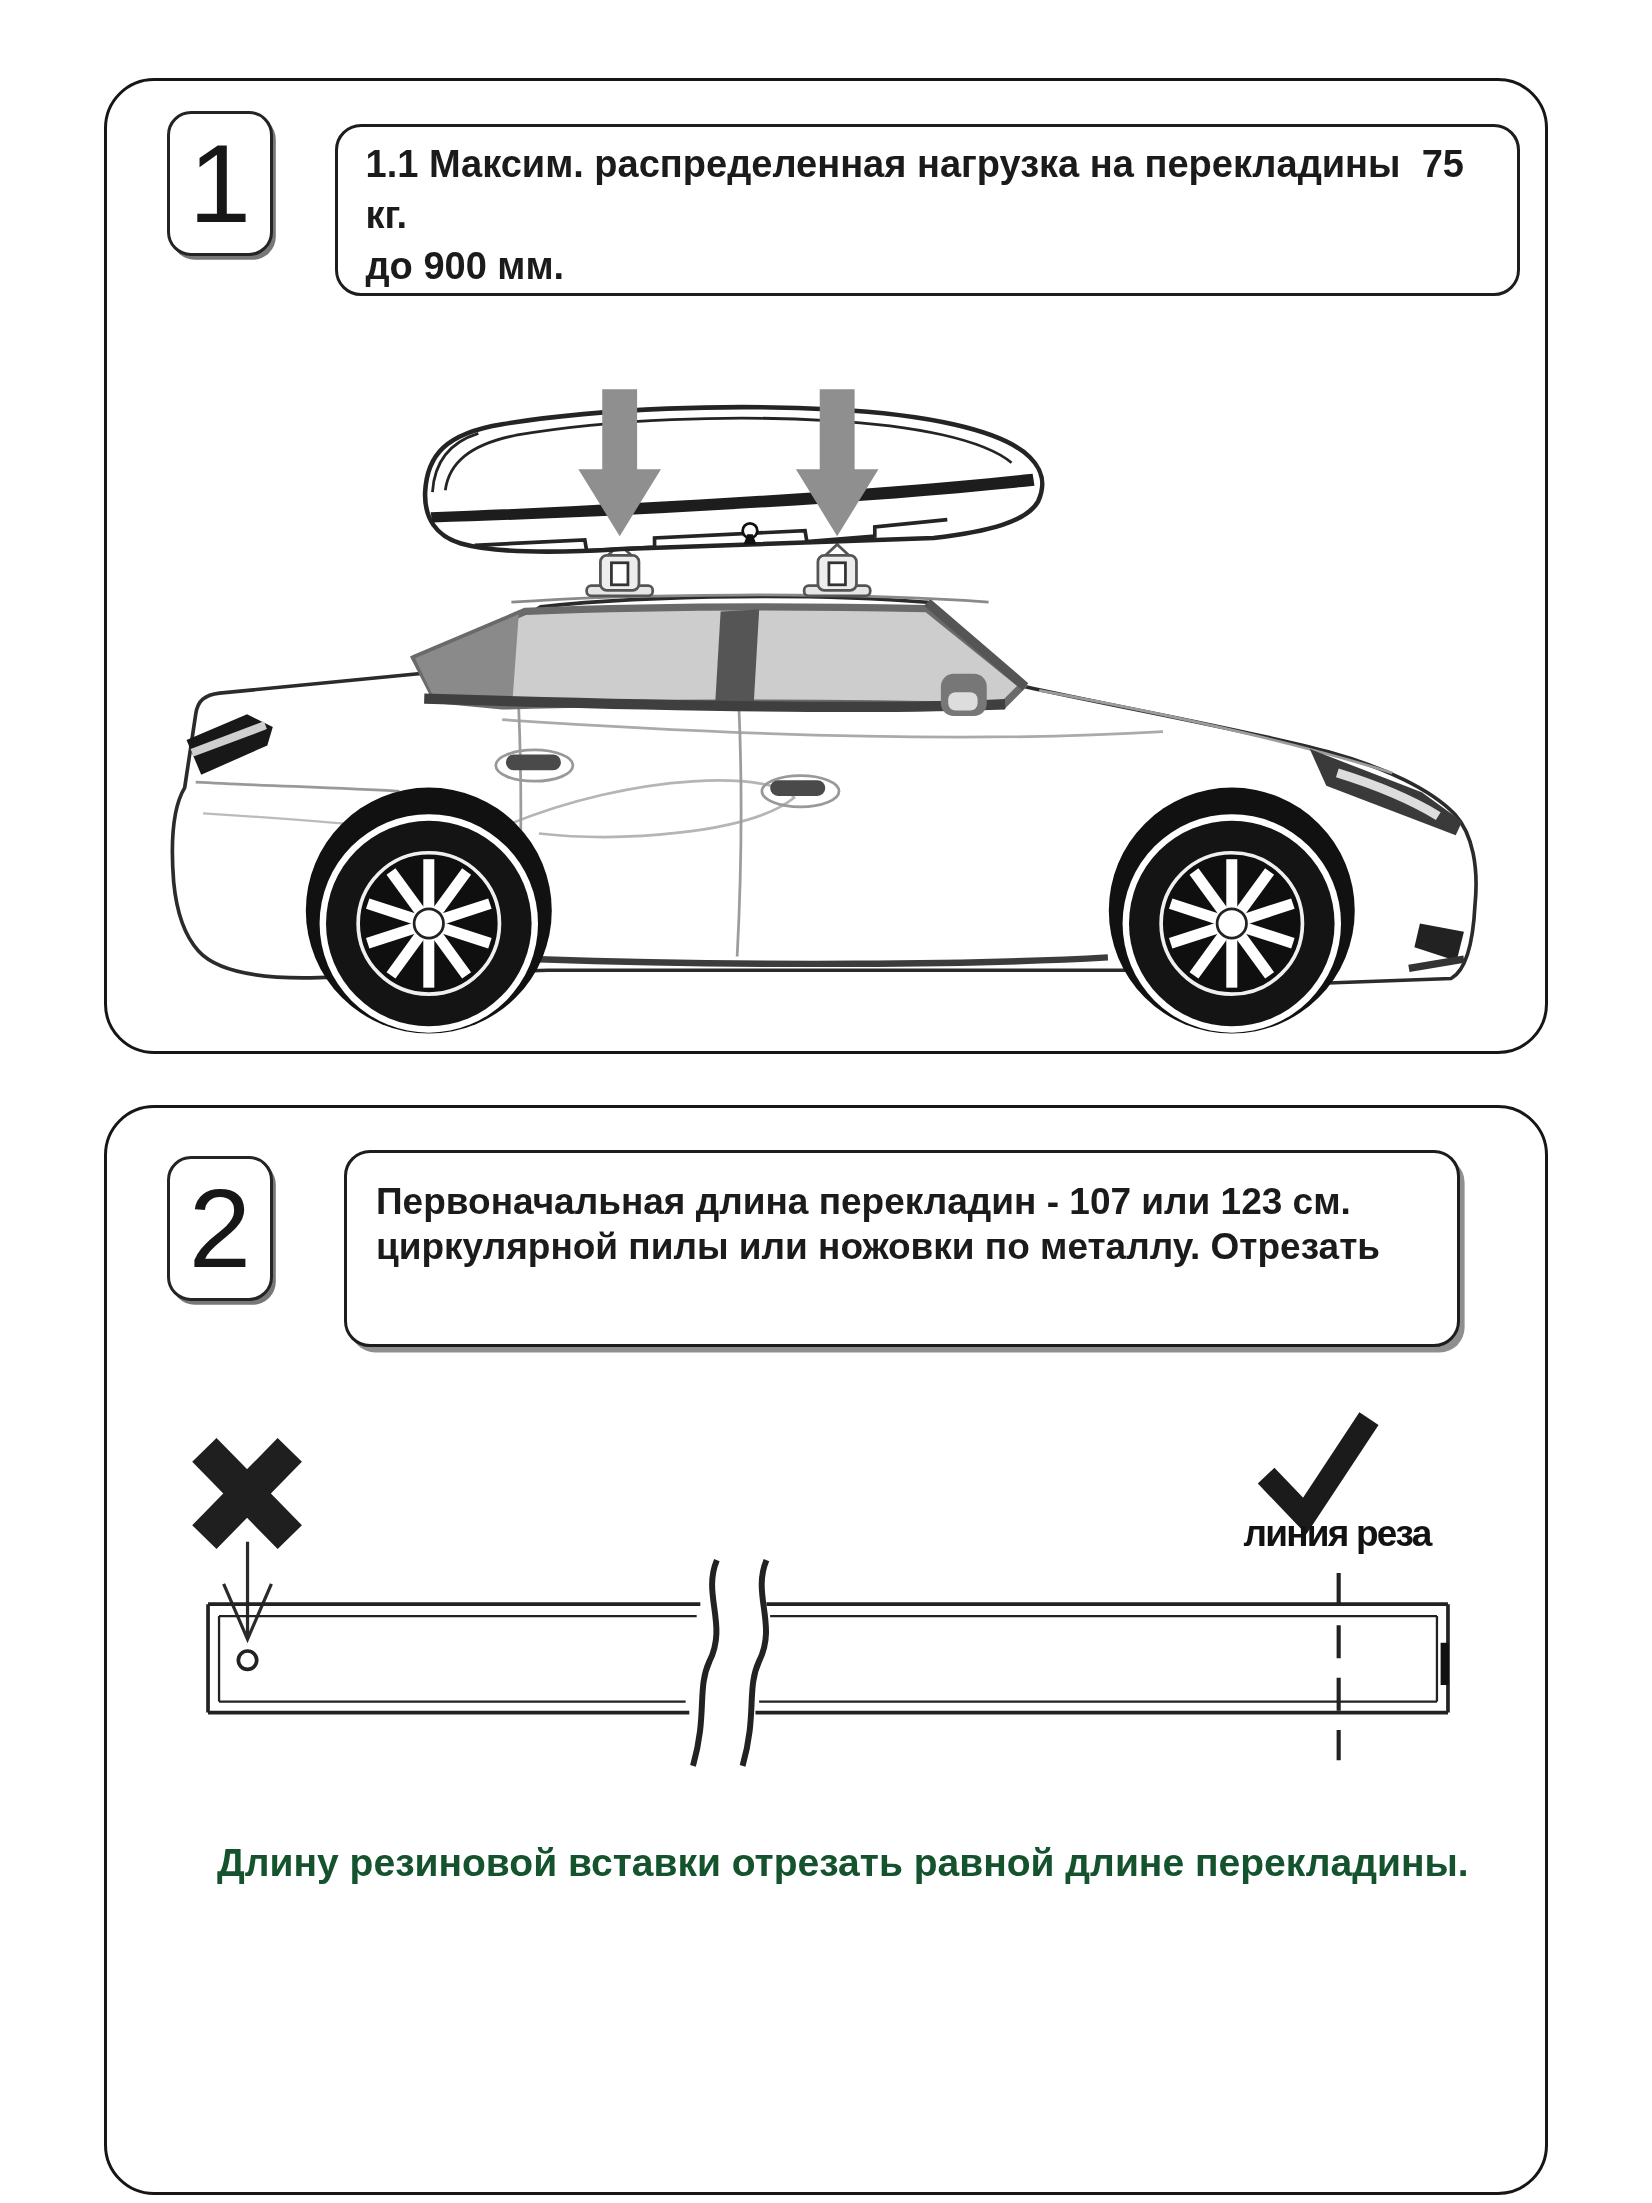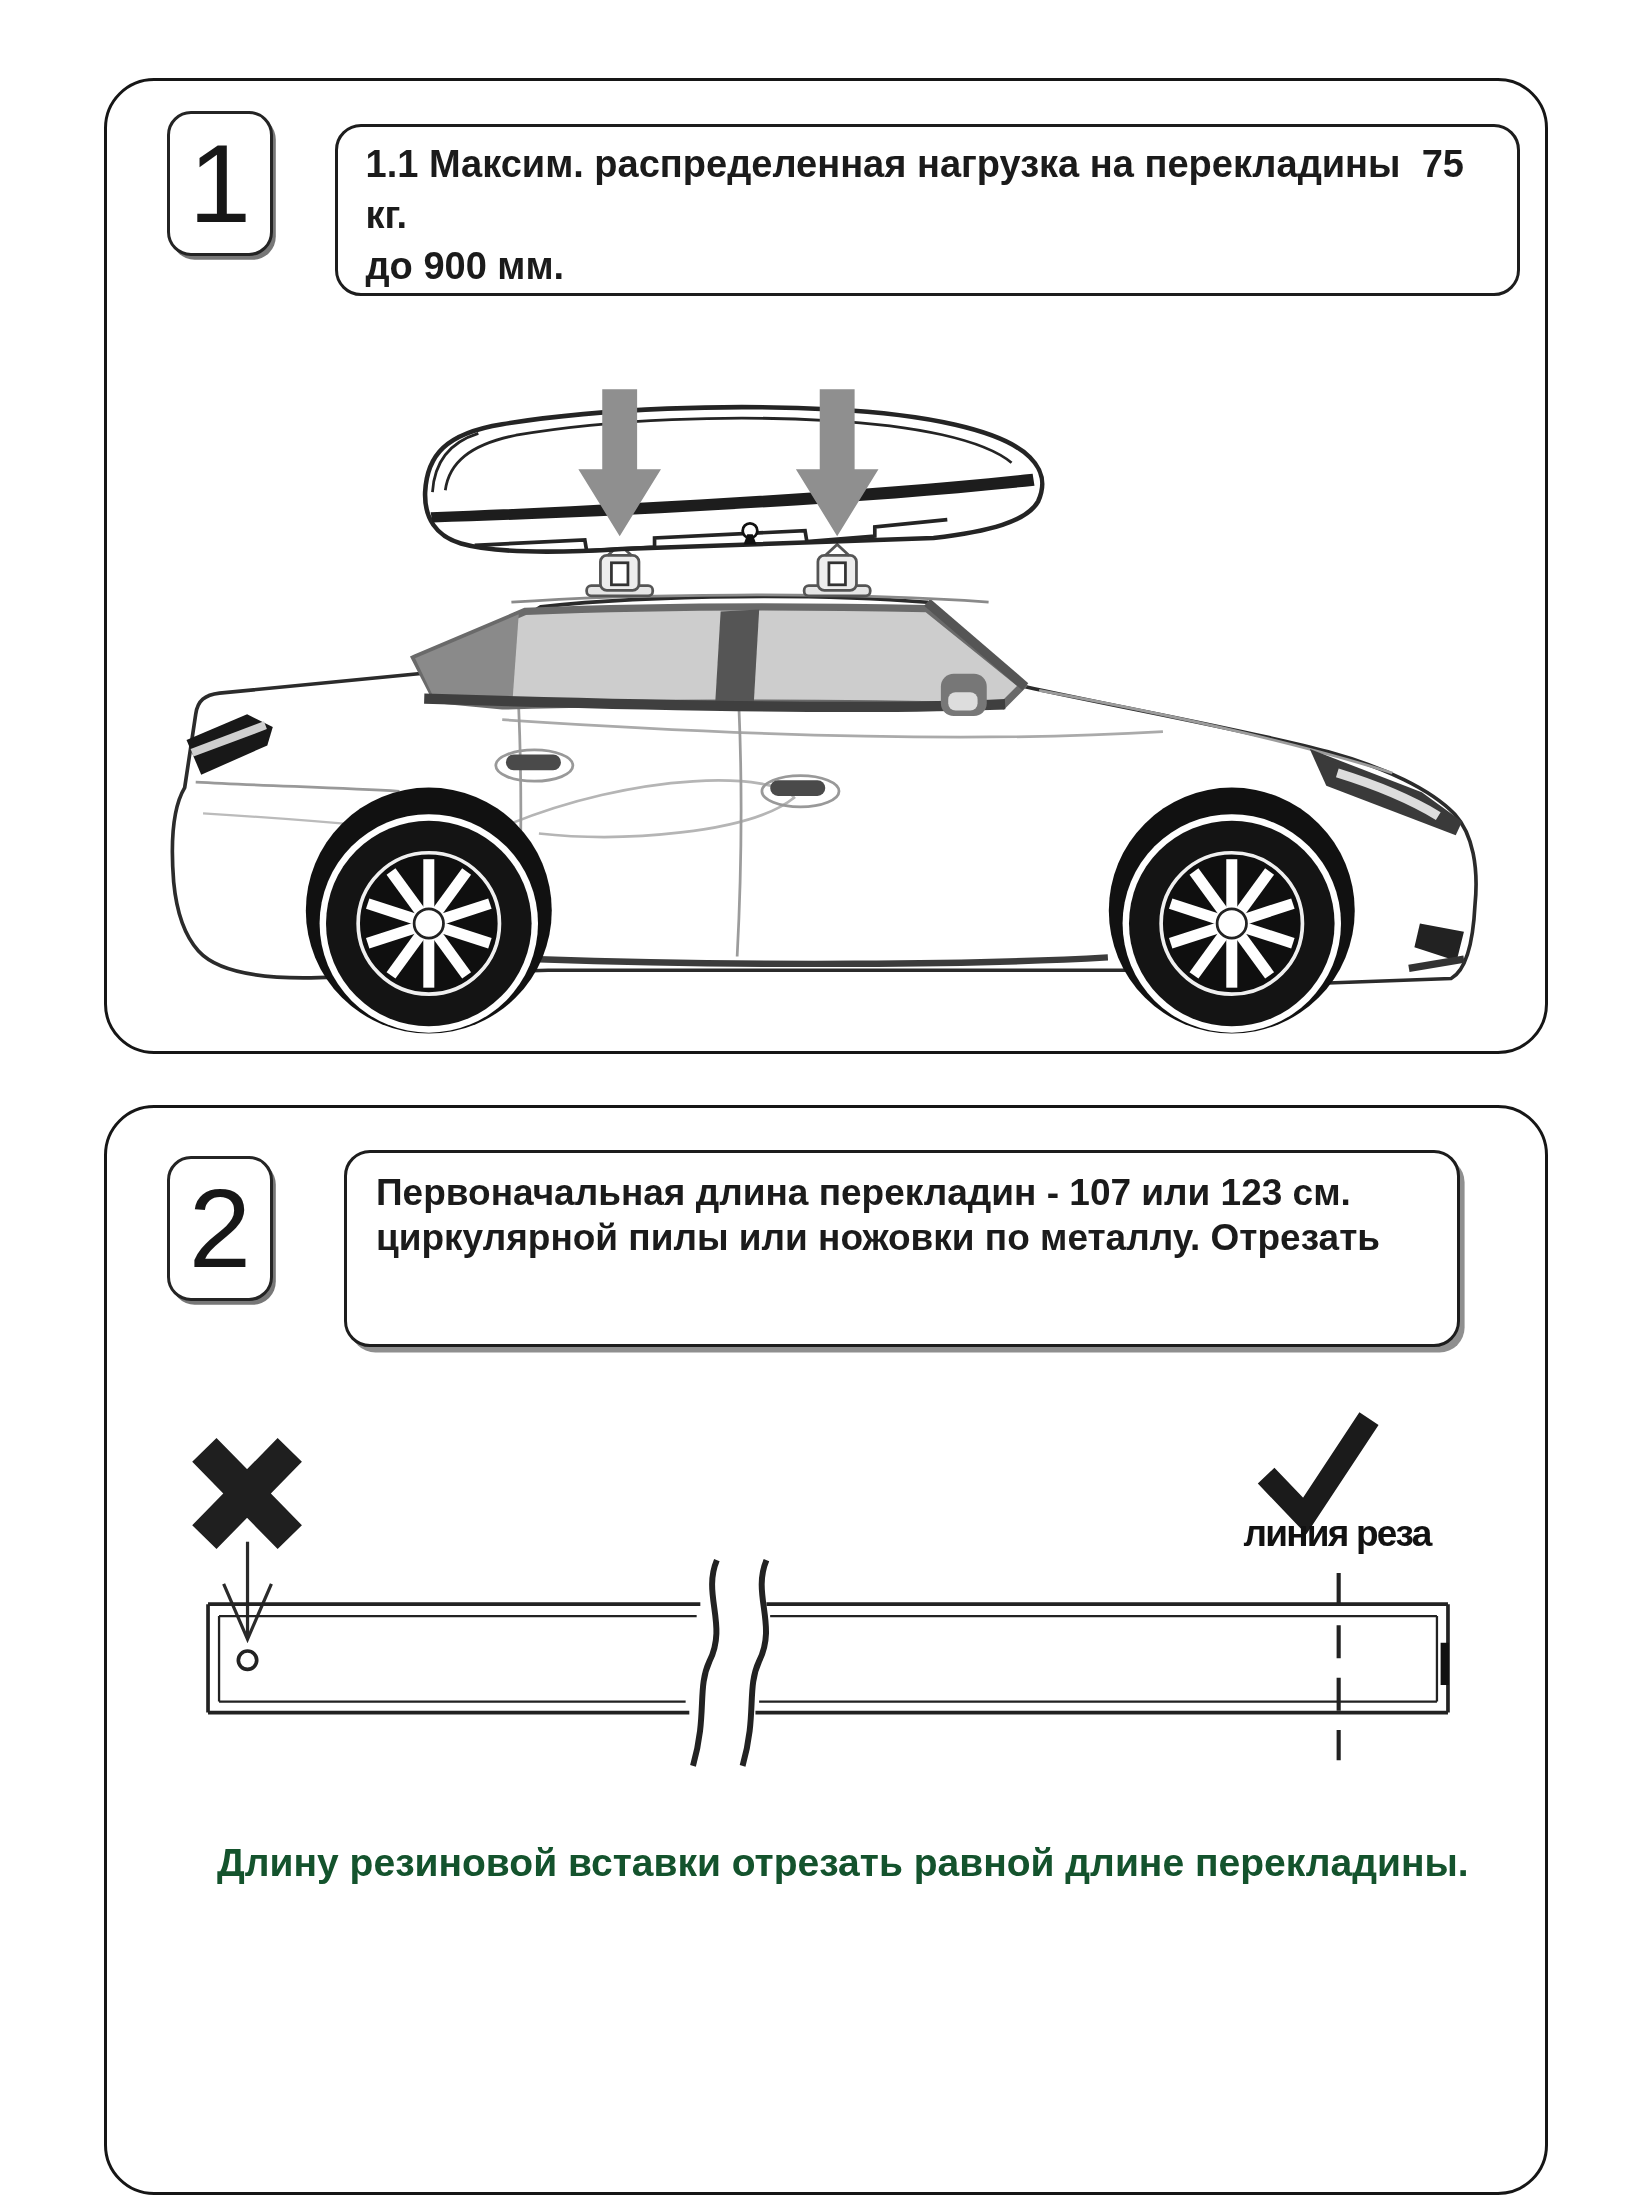--- a/index.html
+++ b/index.html
@@ -7,21 +7,21 @@
   .panel{position:absolute;left:104px;width:1444px;border:3.7px solid #161616;border-radius:50px;background:#fff;box-sizing:border-box;}
   #panel-1{top:78px;height:976px;}
   #panel-2{top:1105px;height:1090px;}
   .stepnum{position:absolute;left:60px;width:106px;height:145px;border:3.7px solid #242424;border-radius:24px;
            box-shadow:3.7px 4.6px 0 -0.9px #777;display:flex;align-items:center;justify-content:center;
            font-size:112px;font-weight:400;color:#171717;background:#fff;box-sizing:border-box;}
   #panel-1 .stepnum{top:30px;}
   #panel-2 .stepnum{top:48px;}
   .instrbox{position:absolute;border:3.7px solid #1d1d1d;border-radius:26px;background:#fff;box-sizing:border-box;}
   #instr-1{left:228px;top:27px;width:1185px;height:172px;padding:12px 27.5px;margin-top:16px;}
-  #instr-2{left:237px;top:42px;width:1116px;height:197px;padding:17px 29px;box-shadow:5.5px 6.4px 0 -0.9px #8f8f8f;}
+  #instr-2{left:237px;top:42px;width:1116px;height:197px;padding:26px 29px;box-shadow:5.5px 6.4px 0 -0.9px #8f8f8f;}
   .iline{font-weight:bold;color:#1b1b1b;white-space:pre-wrap;}
   #instr-1 .iline{font-size:38px;line-height:51px;}
   #instr-2 .iline{font-size:37px;line-height:45px;}
   .illus{position:absolute;left:0;}
   #car-illus{top:301px;width:1442px;height:669px;}
   #bar-diagram{top:294px;width:1442px;height:386px;}
   #cut-label{position:absolute;left:1051px;top:399px;width:358px;text-align:center;
              font-size:37px;font-weight:900;letter-spacing:-1.8px;color:#121212;line-height:53px;}
   #caption-2{position:absolute;left:110px;top:733px;width:1286px;font-size:39px;font-weight:bold;color:#14532d;}
 </style>

